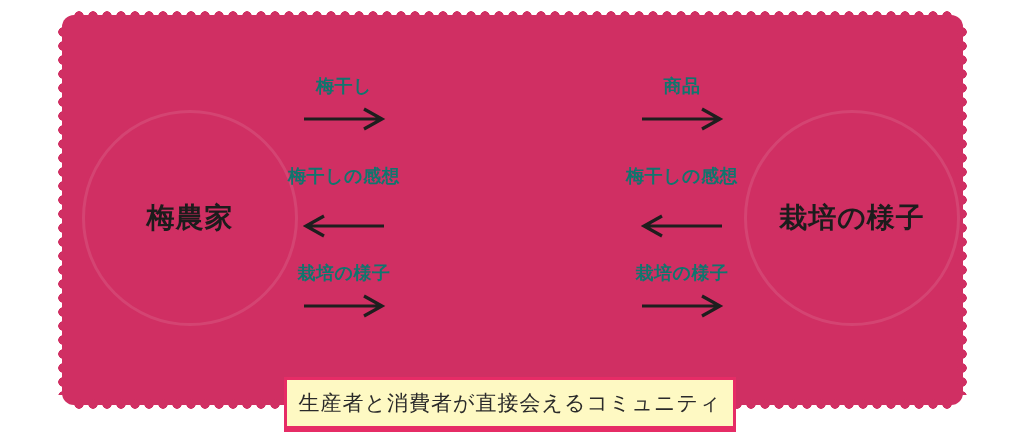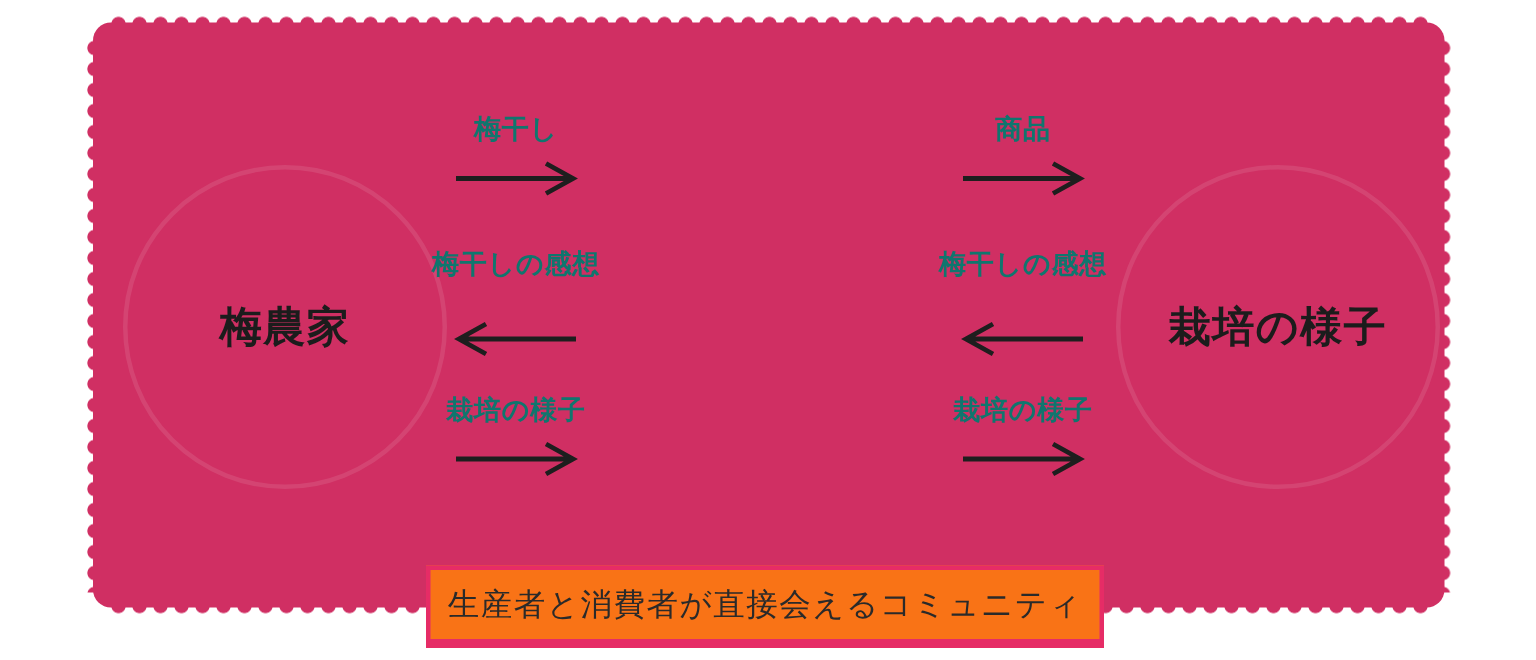--- a/index.html
+++ b/index.html
@@ -58,21 +58,21 @@
   .arrow-left{transform:scaleX(-1);}
   .col1{left:282px;}
   .col2{left:620px;}
   .row1{top:74px;}
   .row2{top:164px;gap:17px;}
   .row3{top:261px;text-align:center;}
 
   
   .caption-box{
     position:absolute;left:284px;top:377px;width:446px;height:46px;
-    background:#f97316;
+    background:#fef9c3;
     border:3px solid #e62c66;border-bottom-width:6px;
     display:flex;align-items:center;justify-content:center;
   }
   .caption-text{
     color:#2a2a2a;font-size:21px;font-weight:500;letter-spacing:1px;
     white-space:nowrap;
   }
 </style>
 </head>
 <body>

